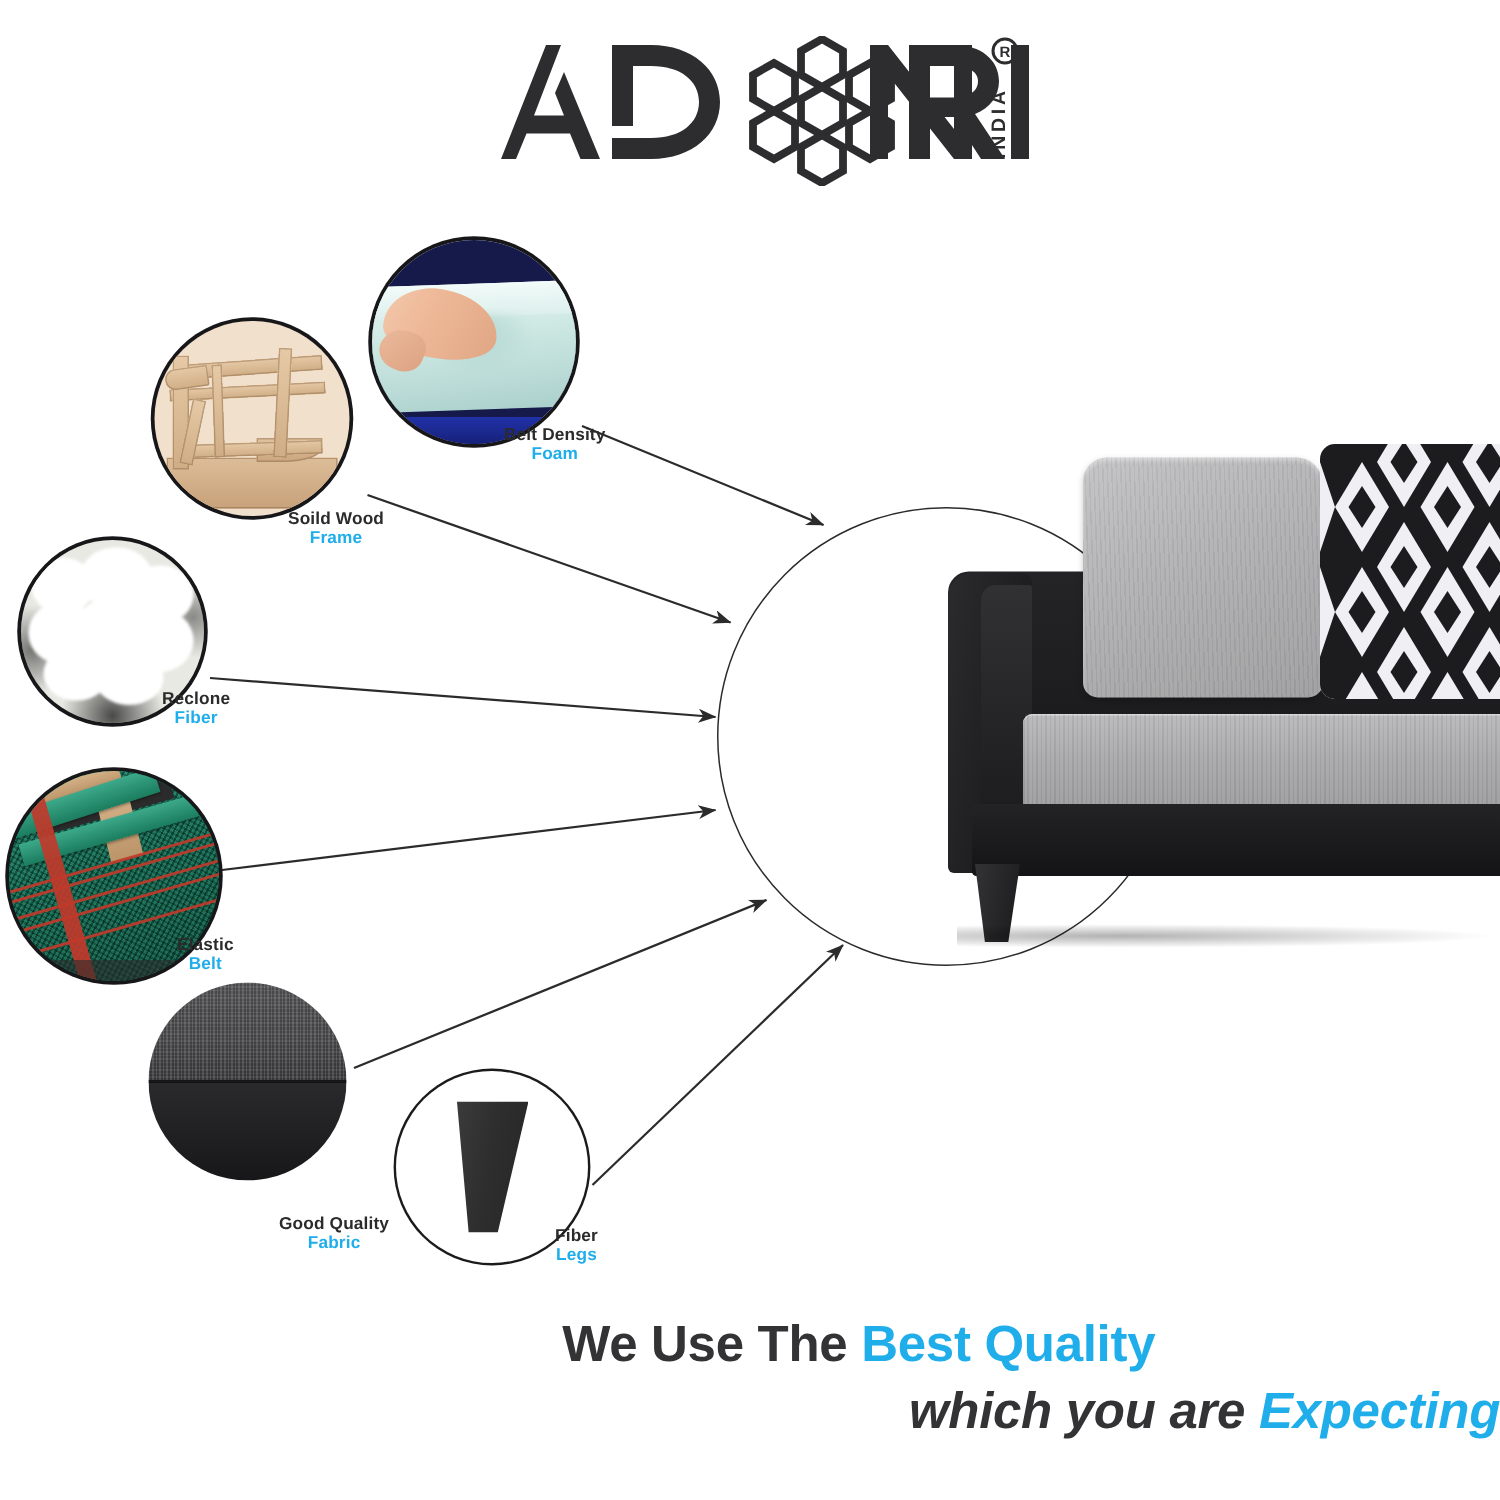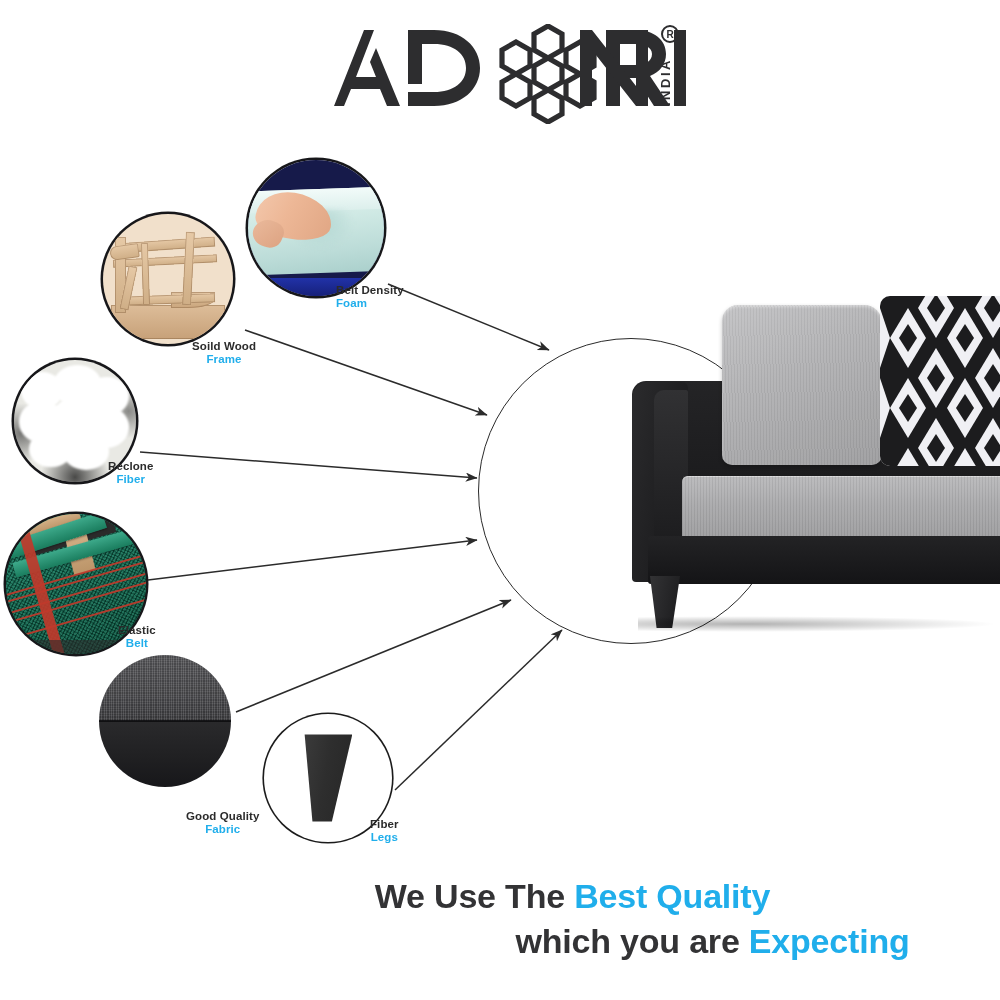--- a/index.html
+++ b/index.html
@@ -27,21 +27,21 @@
   .callout{position:absolute;line-height:1.12;}
   .callout .l1{
     font-size:11.5px;font-weight:bold;color:#2b2b2b;
     white-space:nowrap;letter-spacing:.1px;display:block;
   }
   .callout .l2{
     font-size:11.5px;font-weight:bold;color:#20AEEB;
     white-space:nowrap;letter-spacing:.1px;display:block;
   }
   .callout.c-foam{left:336px;top:284px;}
-  .callout.c-foam .l2{}
+  .callout.c-foam .l2{text-align:center;}
   .callout.c-frame{left:192px;top:340px;}
   .callout.c-frame .l2{text-align:center;}
   .callout.c-fiber{left:108px;top:460px;}
   .callout.c-fiber .l2{text-align:center;}
   .callout.c-belt{left:118px;top:624px;}
   .callout.c-belt .l2{text-align:center;}
   .callout.c-fabric{left:186px;top:810px;}
   .callout.c-fabric .l2{text-align:center;}
   .callout.c-legs{left:370px;top:818px;}
   .callout.c-legs .l2{text-align:center;}
@@ -176,23 +176,23 @@
     background:radial-gradient(ellipse at 30% 50%, rgba(0,0,0,.30) 0%, rgba(0,0,0,0) 70%);}
 
   
   .tagline{position:absolute;left:0;top:878px;width:1000px;}
   .tag-line1{
     text-align:center;padding-left:145px;
     font-size:34px;font-weight:bold;color:#333335;letter-spacing:-.2px;
     line-height:1.08;white-space:nowrap;
   }
   .tag-line2{
-    text-align:center;padding-left:425px;
+    text-align:right;padding-left:425px;
     font-size:34px;font-weight:bold;color:#333335;letter-spacing:-.2px;
-    line-height:1.08;white-space:nowrap;margin-top:8px;
+    line-height:1.08;white-space:nowrap;margin-top:8px;font-style:italic;
   }
   .hl{color:#20AEEB;}
 </style>
 </head>
 <body>
 
 <div id="stage">
 
   <div class="logo">
     <svg width="370" height="100" viewBox="0 0 370 100">

